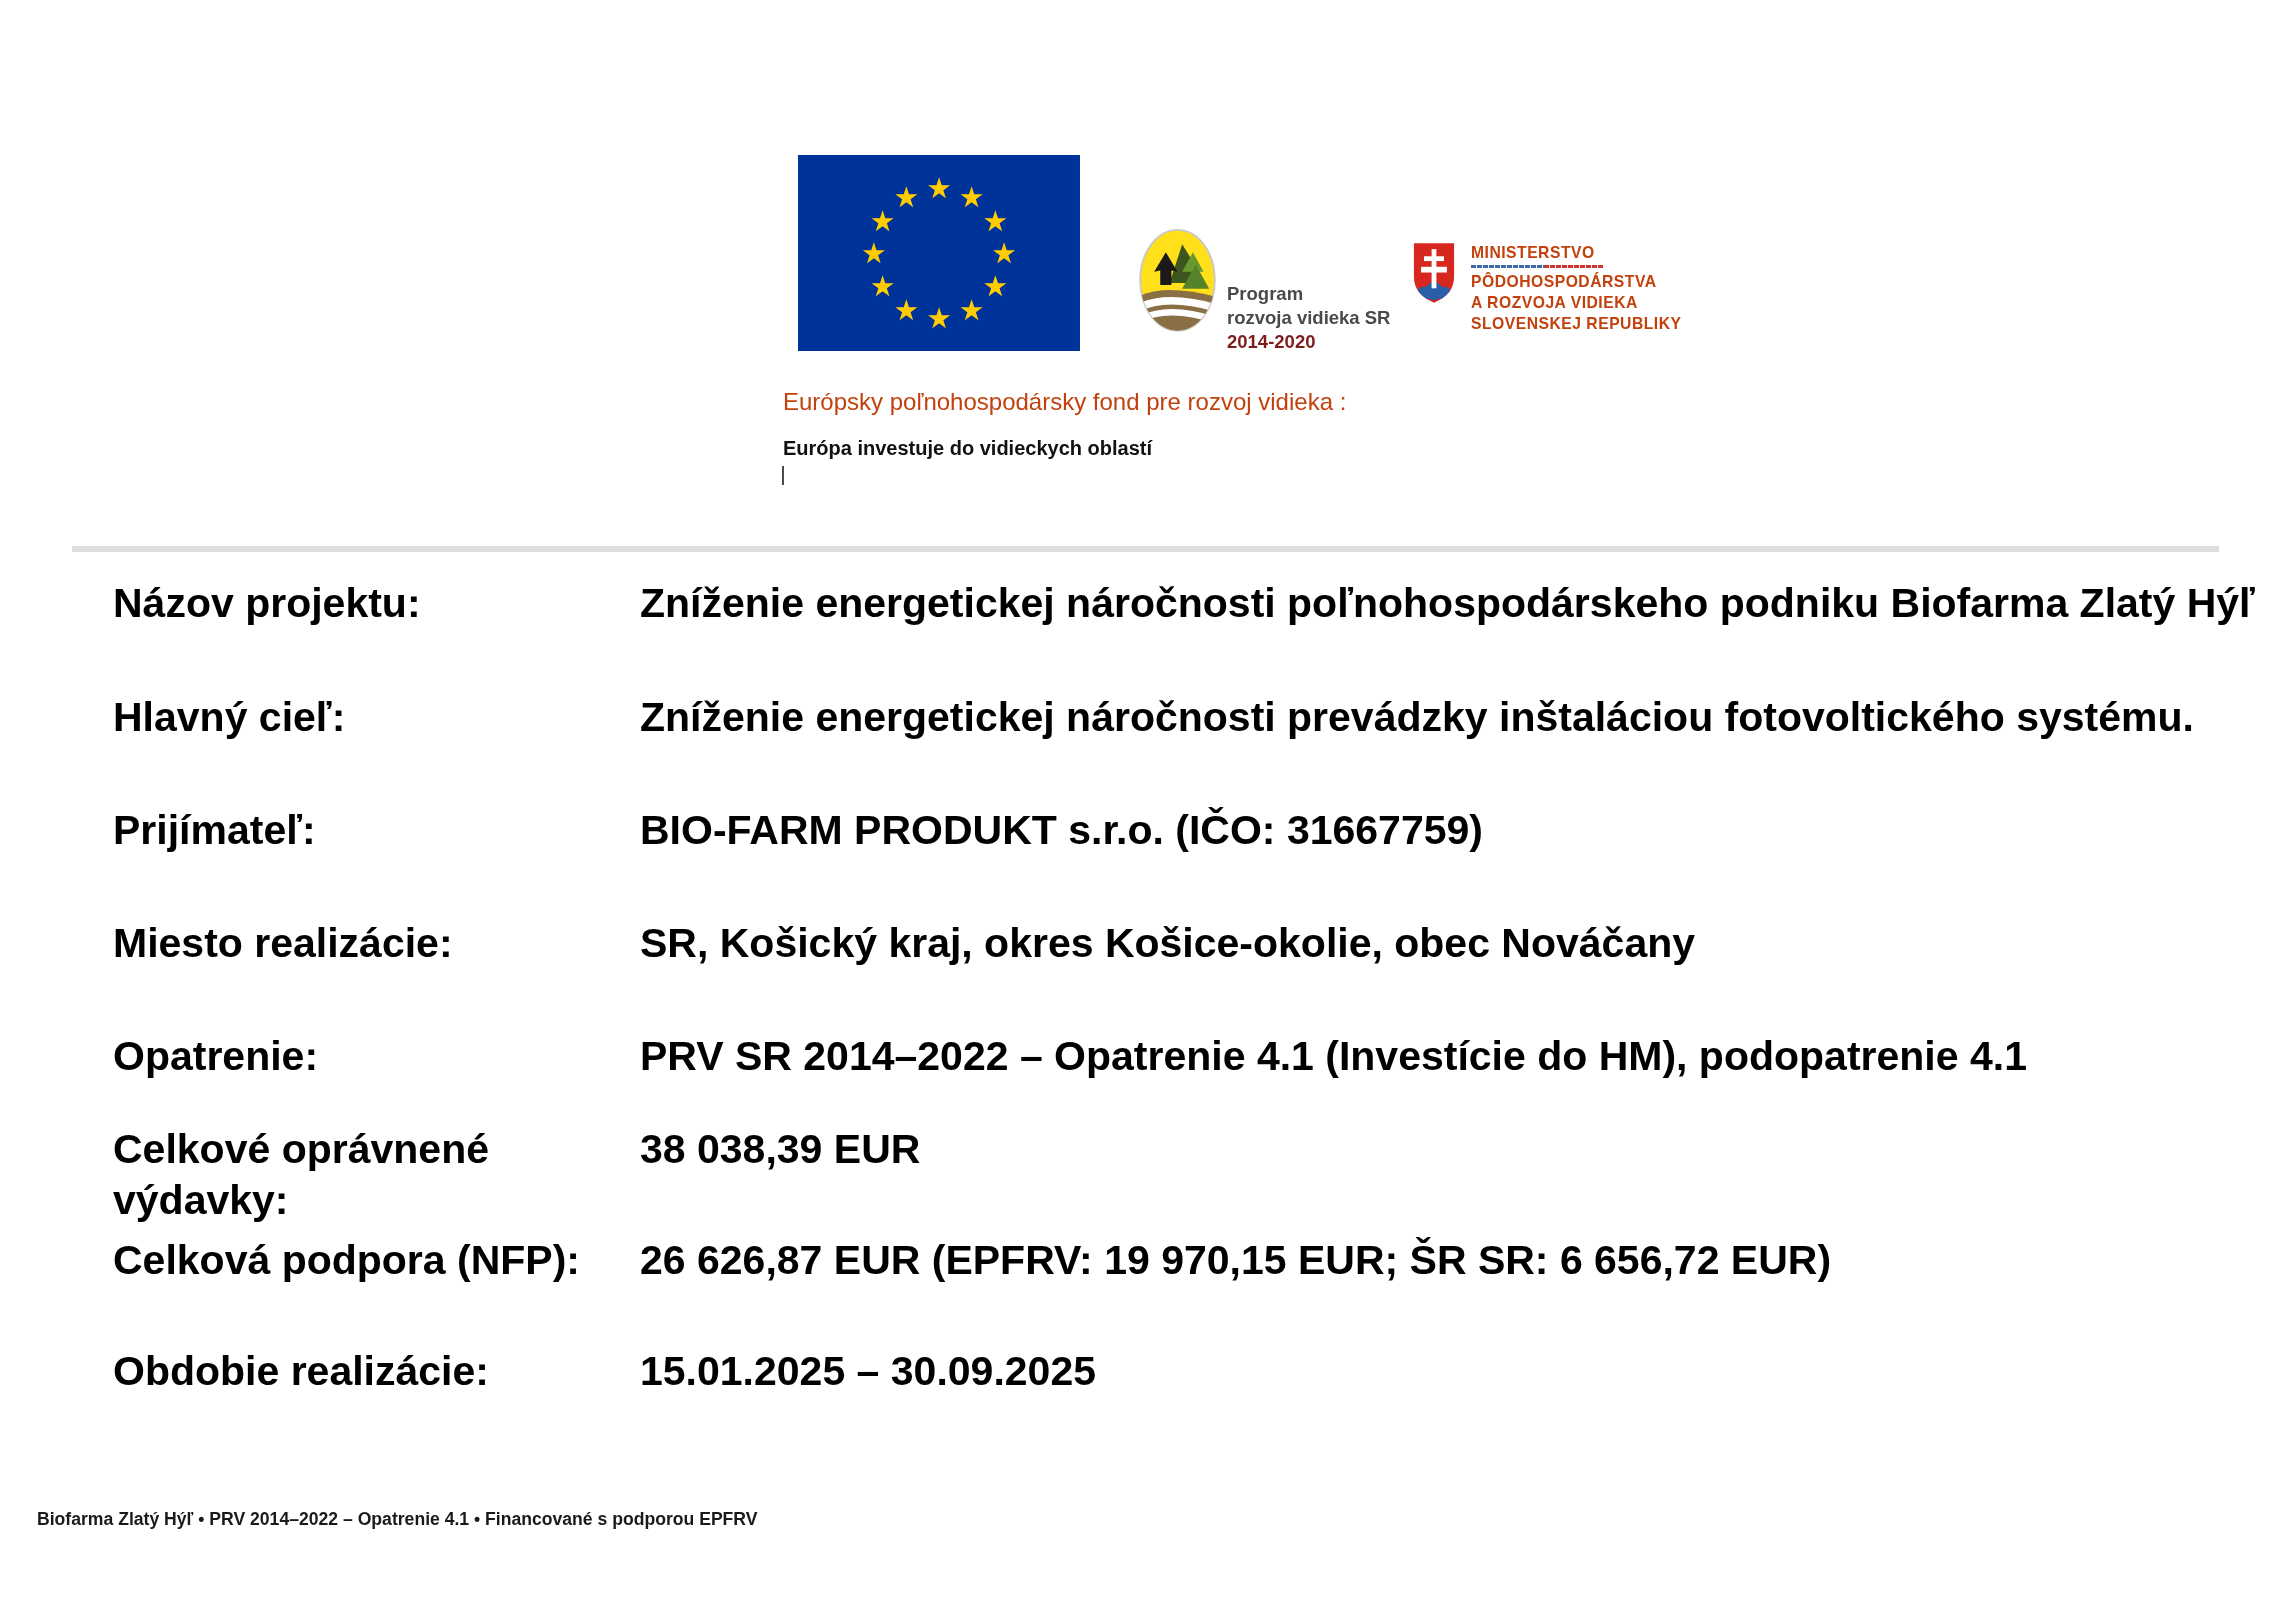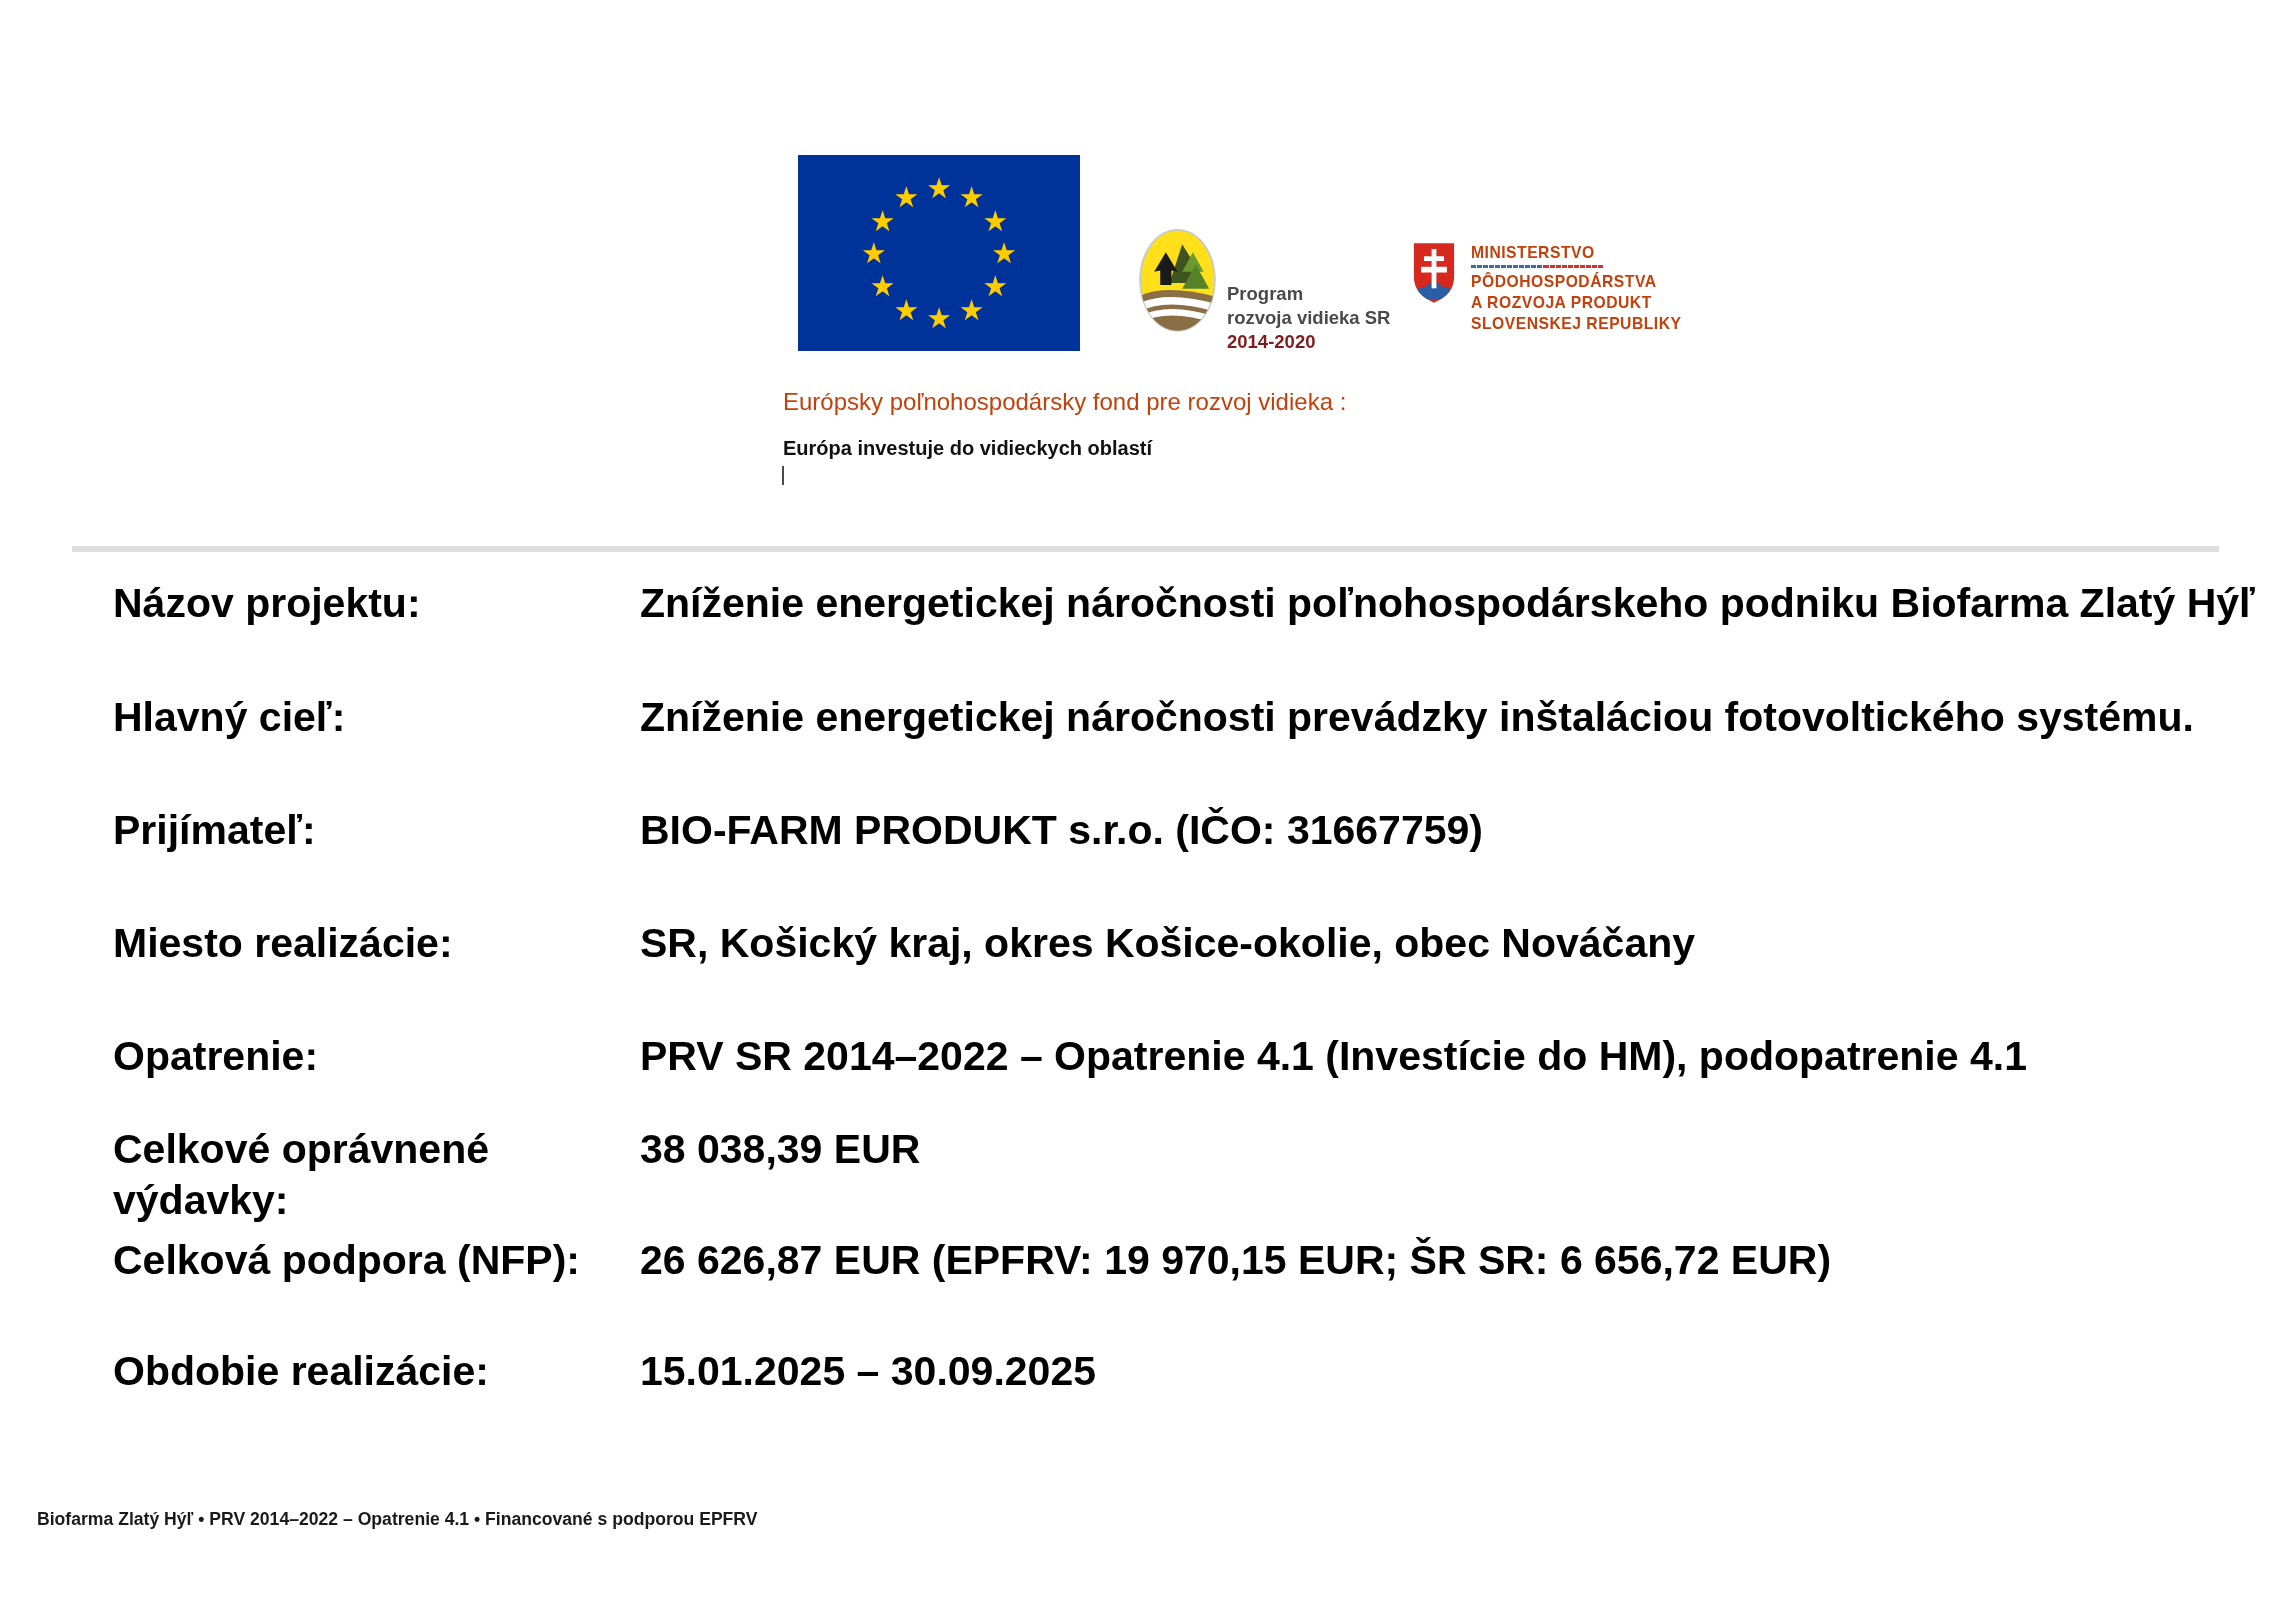--- a/index.html
+++ b/index.html
@@ -107,21 +107,21 @@
           <rect x="19" y="53" width="54" height="12"></rect>
         </g>
       </g>
     </svg>
   </div>
 
   <div class="min-text">
     <div>MINISTERSTVO</div>
     <div class="min-div"><span class="b"></span><span class="r"></span></div>
     <div>PÔDOHOSPODÁRSTVA</div>
-    <div>A ROZVOJA PRODUKT</div>
+    <div>A ROZVOJA VIDIEKA</div>
     <div>SLOVENSKEJ REPUBLIKY</div>
   </div>
 
   <div class="cap1">Európsky poľnohospodársky fond pre rozvoj vidieka :</div>
   <div class="cap2">Európa investuje do vidieckych oblastí</div>
   <div class="caret"></div>
 
   <div class="divider"></div>
 
   <div class="table">

